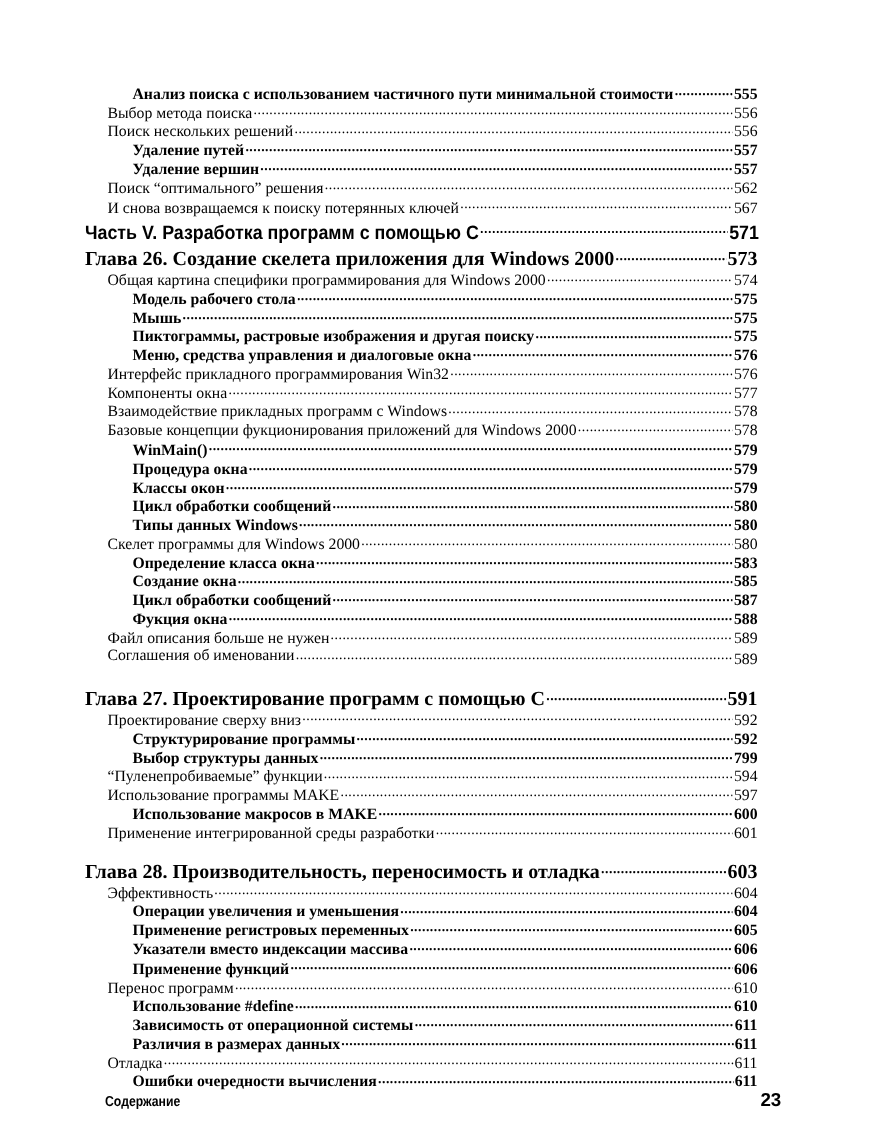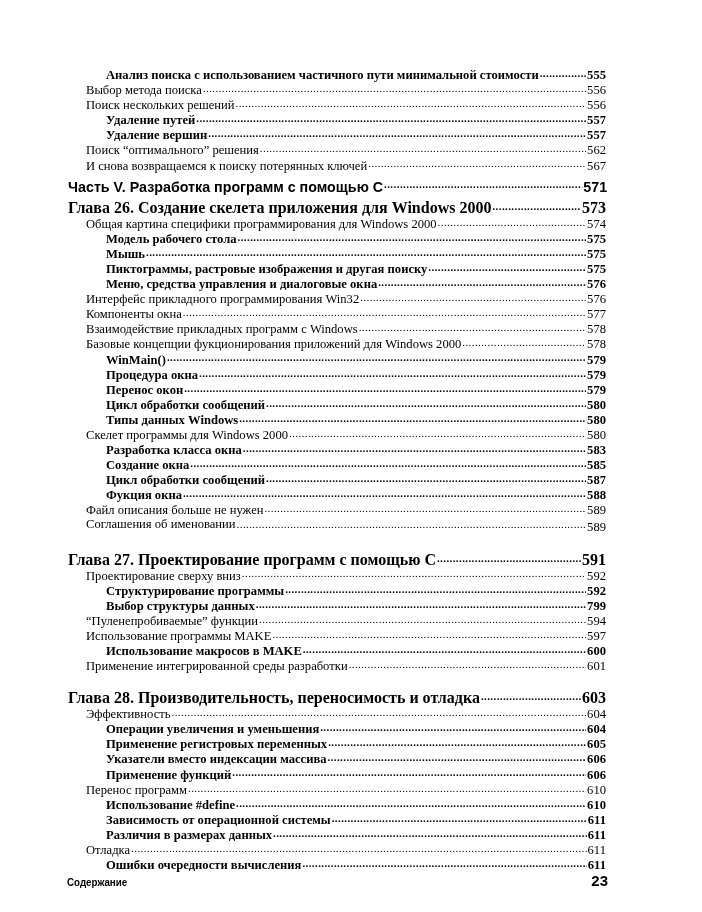--- a/index.html
+++ b/index.html
@@ -74,21 +74,21 @@
   }
   .row.chapter.gap { margin-top: 15px; }
   .row.sect { padding-left: 0; }
   .row.sub { padding-left: 20px; font-weight: bold; }
   .row.lastsect { height: 17px; line-height: 17px; }
   .row.lastsect .title { position: relative; top: -3px; }
 
   .footer {
     position: absolute;
     top: 872px;
-    left: 67px;
+    left: 84px;
     width: 541px;
     display: flex;
     justify-content: space-between;
     align-items: baseline;
     font-family: "Liberation Sans", "DejaVu Sans", sans-serif;
     font-weight: bold;
   }
   .footer .section {
     font-size: 11.5px;
     transform: scaleX(0.85);
@@ -196,41 +196,41 @@
       <span class="title">WinMain()</span>
       <span class="leader"></span>
       <span class="page">579</span>
     </div>
     <div class="row sub">
       <span class="title">Процедура окна</span>
       <span class="leader"></span>
       <span class="page">579</span>
     </div>
     <div class="row sub">
-      <span class="title">Перенос окон</span>
+      <span class="title">Классы окон</span>
       <span class="leader"></span>
       <span class="page">579</span>
     </div>
     <div class="row sub">
       <span class="title">Цикл обработки сообщений</span>
       <span class="leader"></span>
       <span class="page">580</span>
     </div>
     <div class="row sub">
       <span class="title">Типы данных Windows</span>
       <span class="leader"></span>
       <span class="page">580</span>
     </div>
     <div class="row sect">
       <span class="title">Скелет программы для Windows 2000</span>
       <span class="leader"></span>
       <span class="page">580</span>
     </div>
     <div class="row sub">
-      <span class="title">Разработка класса окна</span>
+      <span class="title">Определение класса окна</span>
       <span class="leader"></span>
       <span class="page">583</span>
     </div>
     <div class="row sub">
       <span class="title">Создание окна</span>
       <span class="leader"></span>
       <span class="page">585</span>
     </div>
     <div class="row sub">
       <span class="title">Цикл обработки сообщений</span>

